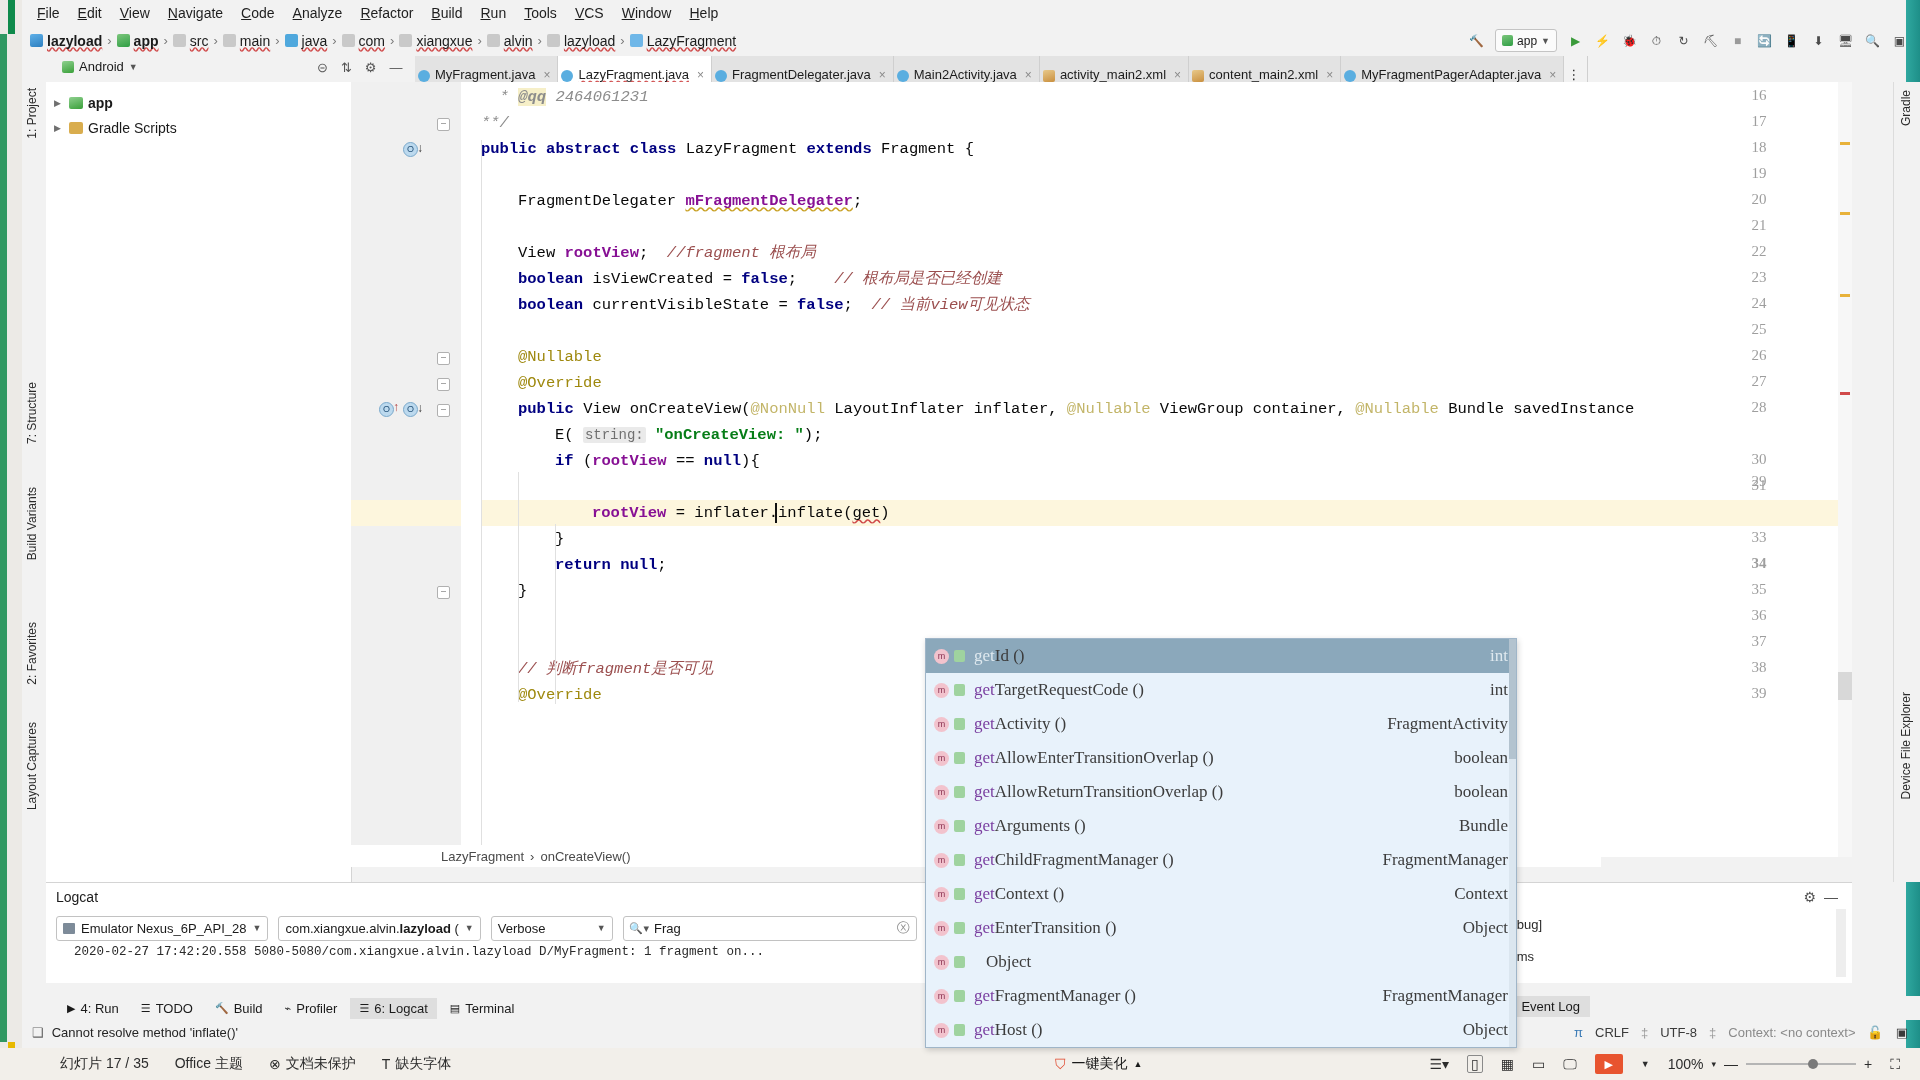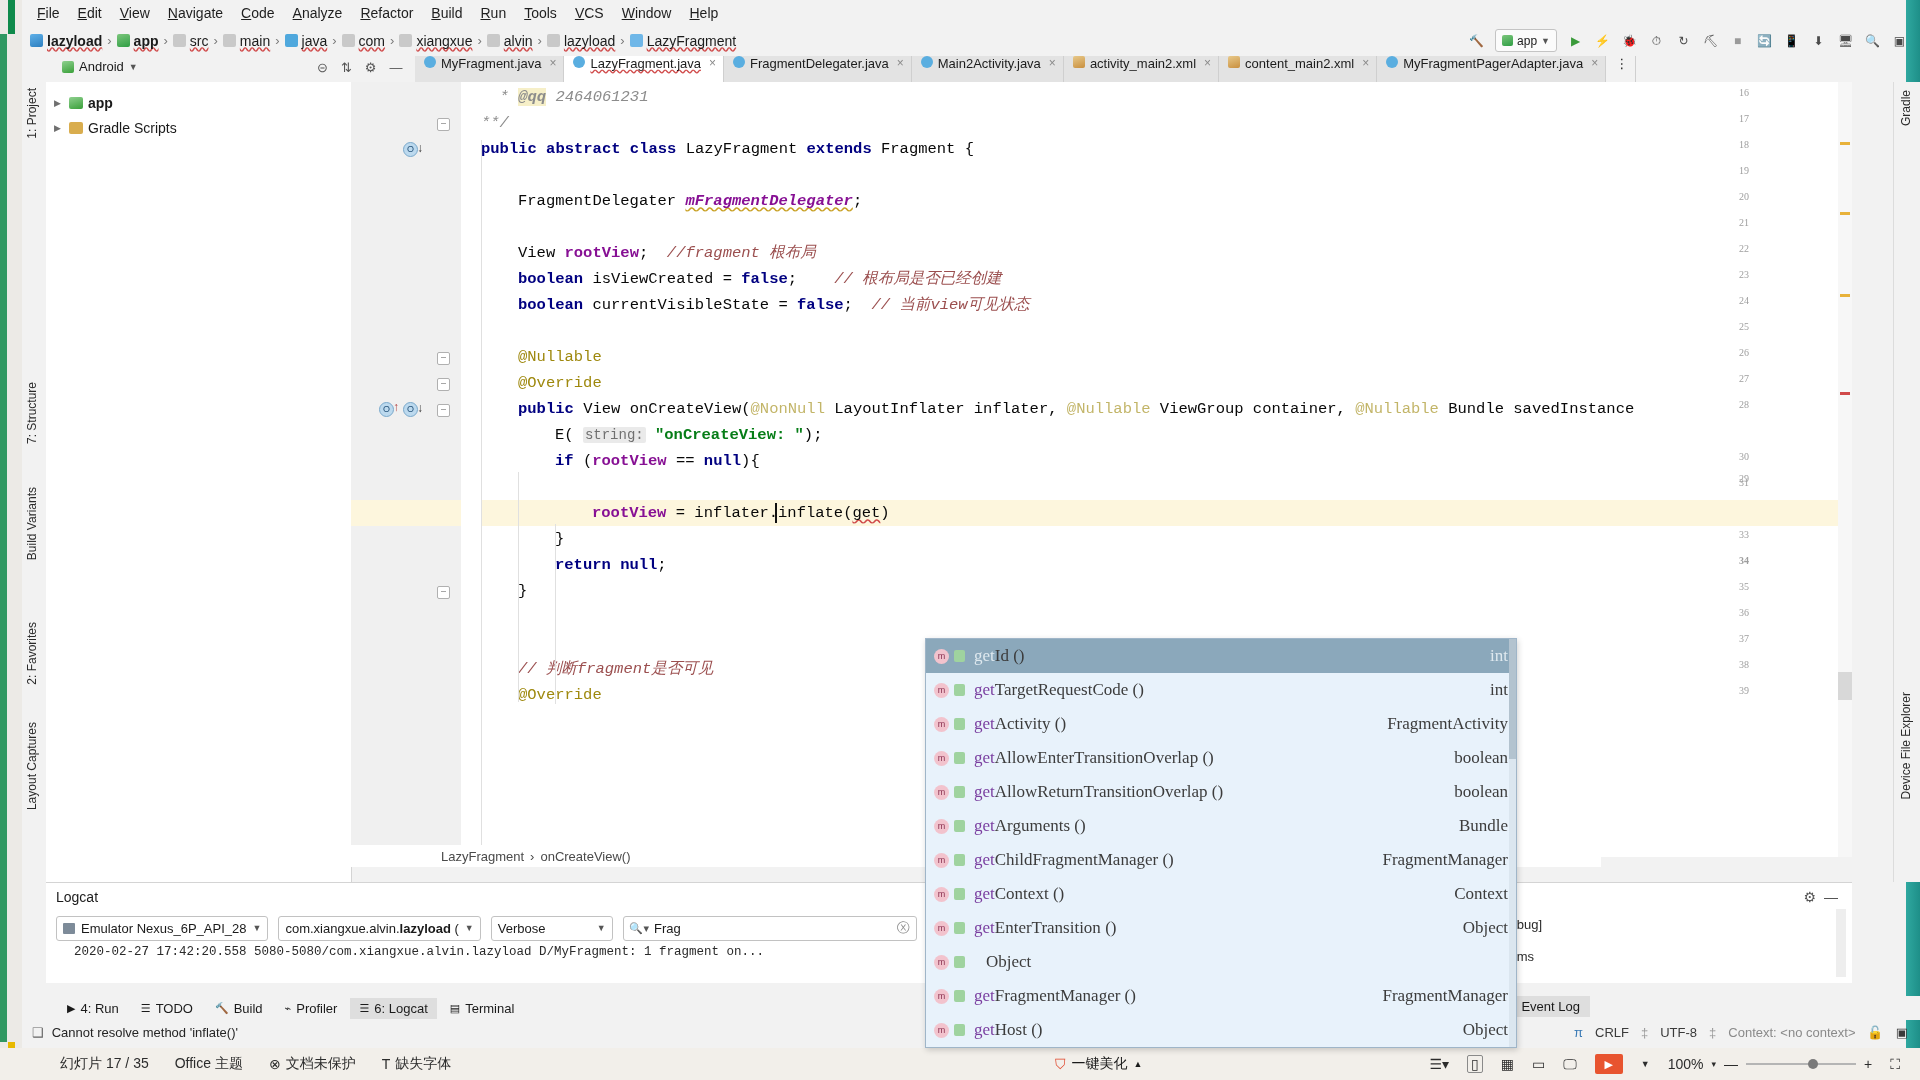--- a/index.html
+++ b/index.html
@@ -33,21 +33,21 @@
   .tbtn{width:17px;height:17px;display:inline-flex;align-items:center;justify-content:center;color:#4a4a4a;font-size:12px;}
   .runsel{display:flex;align-items:center;gap:4px;border:1px solid #c4c4c4;background:#fbfbfb;border-radius:3px;padding:1px 6px;height:19px;font-size:12px;}
 
   
   .projbar{position:absolute;left:22px;top:55px;width:1870px;height:27px;background:#f2f2f2;}
   .modsel{position:absolute;left:40px;top:4px;display:flex;align-items:center;gap:5px;font-size:13px;}
   .projtools{position:absolute;left:295px;top:5px;display:flex;gap:13px;align-items:center;color:#555;font-size:13px;}
 
   
   .tabs{position:absolute;left:415px;top:55px;height:27px;display:flex;align-items:flex-end;}
-  .tab{height:26px;display:flex;align-items:flex-start;gap:5px;padding:0 7px 0 9px;background:#e3e3e3;border-right:1px solid #cfcfcf;font-size:13px;color:#1c1c1c;white-space:nowrap;}
+  .tab{height:26px;display:flex;align-items:flex-end;gap:5px;padding:0 7px 0 3px;background:#e3e3e3;border-right:1px solid #cfcfcf;font-size:13px;color:#1c1c1c;white-space:nowrap;}
   .tab.active{background:#fff;}
   .tab .x{color:#8a8a8a;font-size:12px;margin-left:3px;}
   .tab .tic{width:12px;height:12px;border-radius:50%;background:#5aaee0;display:inline-block;}
   .tab .tic.xml{border-radius:2px;background:linear-gradient(160deg,#e8c98a,#c98f3e);}
   .tab.active .tname{text-decoration:underline wavy #d04a4a;text-decoration-skip-ink:none;}
 
   
   .lstrip{position:absolute;left:22px;top:82px;width:24px;height:800px;background:#f2f2f2;border-right:1px solid #dcdcdc;}
   .vtab{position:absolute;left:3px;writing-mode:vertical-rl;transform:rotate(180deg);font-size:12px;color:#2a2a2a;white-space:nowrap;}
 
@@ -55,35 +55,35 @@
   .projpane{position:absolute;left:46px;top:82px;width:305px;height:800px;background:#fff;border-right:1px solid #d4d4d4;}
   .ptree{padding:8px 0 0 8px;}
   .pnode{display:flex;align-items:center;gap:5px;height:25px;font-size:14px;color:#1b1b1b;}
   .arrow{width:10px;color:#6f6f6f;font-size:9px;}
   .folder{width:14px;height:12px;background:#d9ad4e;border-radius:2px;position:relative;}
   .folder.grad{background:linear-gradient(160deg,#8fd08f,#39a039);}
 
   
   .editor{position:absolute;left:351px;top:82px;width:1500px;height:775px;background:#fff;overflow:hidden;}
   .gutter{position:absolute;left:0;top:0;width:110px;height:775px;background:#f0f0f0;}
-  .lnum{position:absolute;right:72px;font-size:10px;color:#9e9e9e;font-family:"Liberation Serif",serif;text-align:left;width:40px;}
+  .lnum{position:absolute;right:72px;font-size:15px;color:#9e9e9e;font-family:"Liberation Serif",serif;text-align:center;width:40px;}
   .code{position:absolute;left:110px;top:0;right:0;bottom:0;font-family:"Liberation Mono",monospace;font-size:15.5px;white-space:pre;margin-left:20px;}
   .cl{position:absolute;left:0;height:26px;line-height:26px;}
   .kw{color:#000080;font-weight:bold;}
   .fld{color:#871094;font-weight:bold;}
   .cmt{color:#8c8c8c;font-style:italic;}
   .cmtcn{color:#9b4f4f;font-style:italic;}
   .ann{color:#9e880d;}
   .str{color:#067d17;font-weight:bold;}
   .plain{color:#080808;}
   .hintp{background:#eaeaea;color:#707070;font-style:normal;padding:0 2px;border-radius:2px;font-size:14px;}
   .hl-line{position:absolute;left:0;right:0;height:26px;background:#fdf6dd;}
   .hl-word{background:#f6efc8;}
   .err-sq{text-decoration:underline wavy #d04a4a;text-decoration-skip-ink:none;}
-  .warn-sq{text-decoration:underline wavy #c9a227;text-decoration-skip-ink:none;font-style:italic;}
+  .warn-sq{text-decoration:underline wavy #c9a227;text-decoration-skip-ink:none;}
   .foldm{position:absolute;width:11px;height:11px;border:1px solid #b0b0b0;background:#fff;color:#777;font-size:9px;line-height:9px;text-align:center;border-radius:2px;}
   .gmark{position:absolute;width:13px;height:13px;border-radius:50%;background:#bcd9ee;border:1px solid #7aa9cc;color:#26537a;font-size:9px;line-height:12px;text-align:center;}
   .indentguide{position:absolute;width:1px;background:#e0e0e0;}
 
   
   .ebread{position:absolute;left:351px;top:845px;width:1160px;height:22px;background:#fff;display:flex;align-items:center;padding-left:90px;font-size:13px;color:#4a4a4a;gap:6px;}
 
   
   .markbar{position:absolute;left:1838px;top:82px;width:14px;height:775px;background:#f7f7f7;}
   .rstrip{position:absolute;right:0;top:82px;width:26px;height:800px;background:#f2f2f2;border-left:1px solid #dcdcdc;}

